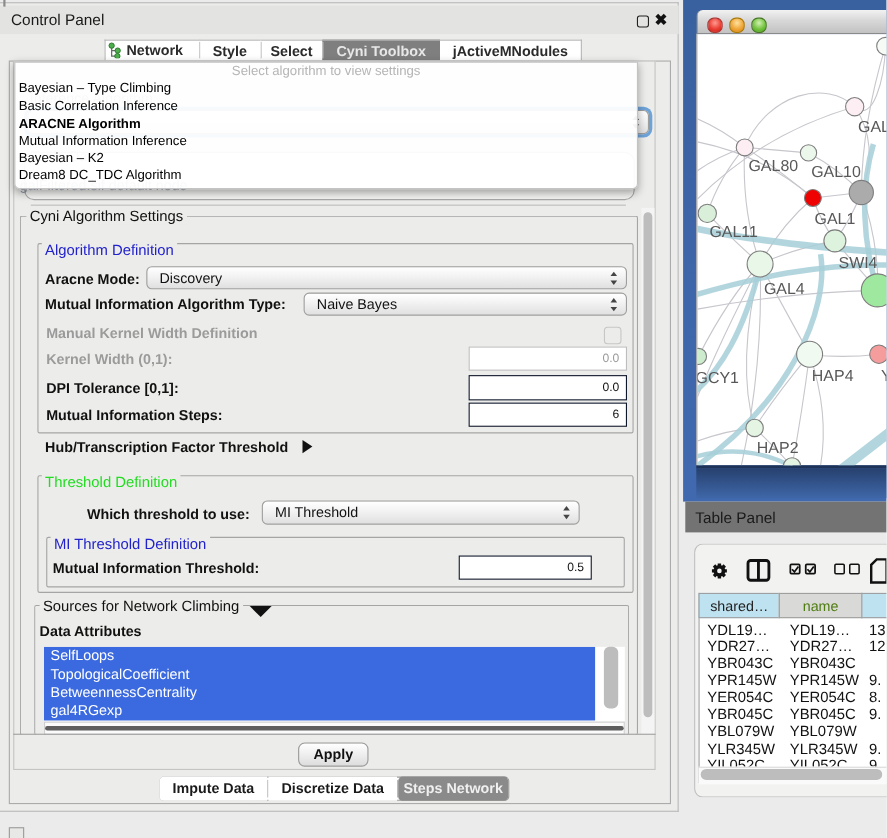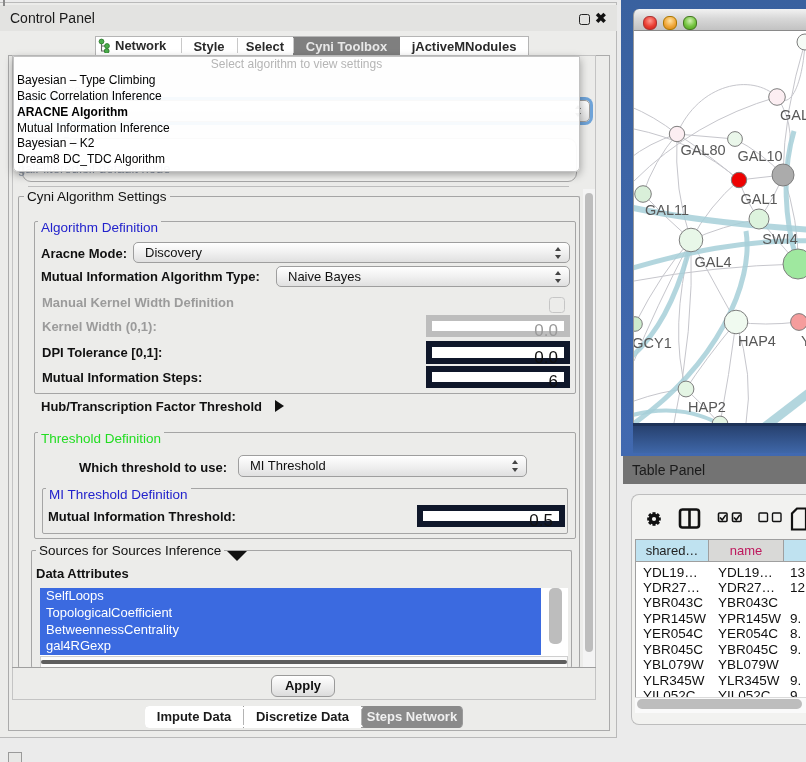--- a/index.html
+++ b/index.html
@@ -15,21 +15,21 @@
   
   #content{left:8px;top:55px;width:602px;height:676px;background:#ececea;border:1px solid #ababab;box-sizing:border-box;}
   #innerpanel{left:12px;top:55px;width:584px;height:645px;border:1px solid #c4c4c4;box-sizing:border-box;background:#ececea;}
   .groupbox{border:1px solid #a5a5a5;border-radius:2px;}
   .grouptitle{background:#ececea;padding:0 3px;font-size:13.5px;line-height:15px;white-space:nowrap;}
   label.b{font-weight:bold;font-size:13px;color:#111;white-space:nowrap;}
   .combo{background:linear-gradient(#ffffff,#f2f2f2 45%,#e0e0e0);border:1px solid #9e9e9e;border-radius:5px;box-sizing:border-box;font-size:13px;color:#111;}
   .combo .ar{position:absolute;right:7px;top:50%;width:7px;height:14px;margin-top:-7px;}
   .combo .ar:before{content:"";position:absolute;left:0;top:1px;border:3.5px solid transparent;border-bottom:4.5px solid #444;border-top:none;}
   .combo .ar:after{content:"";position:absolute;left:0;bottom:1px;border:3.5px solid transparent;border-top:4.5px solid #444;border-bottom:none;}
-  .tfield{background:#fff;border:6px solid #0f172a;box-sizing:border-box;font-size:17px;text-align:right;padding-right:6px;color:#111;}
+  .tfield{background:#fff;border:1px solid #0f172a;box-sizing:border-box;font-size:11px;text-align:right;padding-right:6px;color:#111;}
   
   #popup{left:13px;top:56px;width:567px;height:116px;border:1px solid #c3c3c3;
          border-radius:0 0 5px 5px;box-shadow:0 3px 8px rgba(0,0,0,.35);box-sizing:border-box;z-index:50;background:rgba(255,255,255,0.94);}
   #popup div{font-size:12px;height:15.9px;line-height:15.9px;padding-left:3px;color:#000;white-space:nowrap;}
   
   .bottab{top:706px;height:22px;background:#fff;border:1px solid #9a9a9a;font-size:13px;font-weight:bold;color:#1a1a1a;text-align:center;line-height:22px;box-sizing:border-box;}
   
   .trow{font-size:13.5px;color:#111;}
   
   .sbthumb{background:#bdbdbd;border-radius:5px;}
@@ -121,24 +121,24 @@
 
   <div class="abs groupbox" style="left:34px;top:432px;width:540px;height:105px;"></div>
   <div class="abs grouptitle" style="left:38px;top:431px;color:#22dd22;">Threshold Definition</div>
 
   <label class="b abs" style="left:79px;top:460px;">Which threshold to use:</label>
   <div class="abs combo" style="left:238px;top:455px;width:289px;height:22px;line-height:20px;padding-left:11px;">MI Threshold<span class="ar"></span></div>
 
   <div class="abs groupbox" style="left:42px;top:488px;width:524px;height:44px;"></div>
   <div class="abs grouptitle" style="left:46px;top:487px;color:#2222cc;">MI Threshold Definition</div>
   <label class="b abs" style="left:48px;top:509px;">Mutual Information Threshold:</label>
-  <div class="abs tfield" style="left:417px;top:505px;width:148px;height:22px;line-height:20px;">0.5</div>
+  <div class="abs tfield" style="left:417px;top:505px;width:121px;height:22px;line-height:20px;">0.5</div>
 
   <div class="abs groupbox" style="left:31px;top:550px;width:539px;height:117px;border-bottom:none;"></div>
-  <div class="abs grouptitle" style="left:36px;top:543px;color:#111;">Sources for Sources Inference</div>
+  <div class="abs grouptitle" style="left:36px;top:543px;color:#111;">Sources for Network Climbing</div>
   <div class="abs" style="left:227px;top:551px;width:0;height:0;border-top:10px solid #111;border-left:10px solid transparent;border-right:10px solid transparent;"></div>
   <label class="b abs" style="left:36px;top:566px;font-size:13px;">Data Attributes</label>
 
   <div class="abs" style="left:40px;top:588px;width:528px;height:68px;background:#fff;overflow:hidden;">
     <div style="background:#3b6ae0;color:#fff;font-size:13px;width:501px;">
       <div style="height:16.8px;line-height:16.8px;padding-left:6px;">SelfLoops</div>
       <div style="height:16.8px;line-height:16.8px;padding-left:6px;">TopologicalCoefficient</div>
       <div style="height:16.8px;line-height:16.8px;padding-left:6px;">BetweennessCentrality</div>
       <div style="height:16.8px;line-height:16.8px;padding-left:6px;">gal4RGexp</div>
     </div>
@@ -271,21 +271,21 @@
         <path d="M 94,13.5 l 2.2,2.4 l 3.6,-5" stroke-width="1.6"></path>
         <rect x="119" y="9" width="8.5" height="8.5" rx="1" stroke-width="1.4"></rect>
         <rect x="132.5" y="9" width="8.5" height="8.5" rx="1" stroke-width="1.4"></rect>
         <path d="M 157,4.5 h 9 v 21 h -14 v -16 z" stroke-width="2.2"></path>
       </g>
     </g>
   </svg>
 
   <div class="abs" style="left:635px;top:539px;width:171px;height:173px;background:#fff;border-left:1px solid #9f9f9f;box-sizing:border-box;overflow:hidden;"></div>
   <div class="abs" style="left:635px;top:539px;width:74px;height:23px;background:#bfe2f0;border:1px solid #9f9f9f;box-sizing:border-box;font-size:13px;text-align:center;line-height:22px;color:#222;">shared…</div>
-  <div class="abs" style="left:708px;top:539px;width:76px;height:23px;background:#d9d9d7;border:1px solid #9f9f9f;box-sizing:border-box;font-size:13px;text-align:center;line-height:22px;color:#be185d;">name</div>
+  <div class="abs" style="left:708px;top:539px;width:76px;height:23px;background:#d9d9d7;border:1px solid #9f9f9f;box-sizing:border-box;font-size:13px;text-align:center;line-height:22px;color:#4d7c0f;">name</div>
   <div class="abs" style="left:783px;top:539px;width:23px;height:23px;background:#bfe2f0;border:1px solid #9f9f9f;border-right:none;box-sizing:border-box;"></div>
   <div class="abs trow" id="tbl" style="left:635px;top:562px;width:171px;height:135px;overflow:hidden;">
       <div style="position:absolute;top:2.5px;left:8px;">YDL19…</div>
       <div style="position:absolute;top:2.5px;left:83px;">YDL19…</div>
       <div style="position:absolute;top:2.5px;left:155px;">13</div>
       <div style="position:absolute;top:17.95px;left:8px;">YDR27…</div>
       <div style="position:absolute;top:17.95px;left:83px;">YDR27…</div>
       <div style="position:absolute;top:17.95px;left:155px;">12</div>
       <div style="position:absolute;top:33.4px;left:8px;">YBR043C</div>
       <div style="position:absolute;top:33.4px;left:83px;">YBR043C</div>

